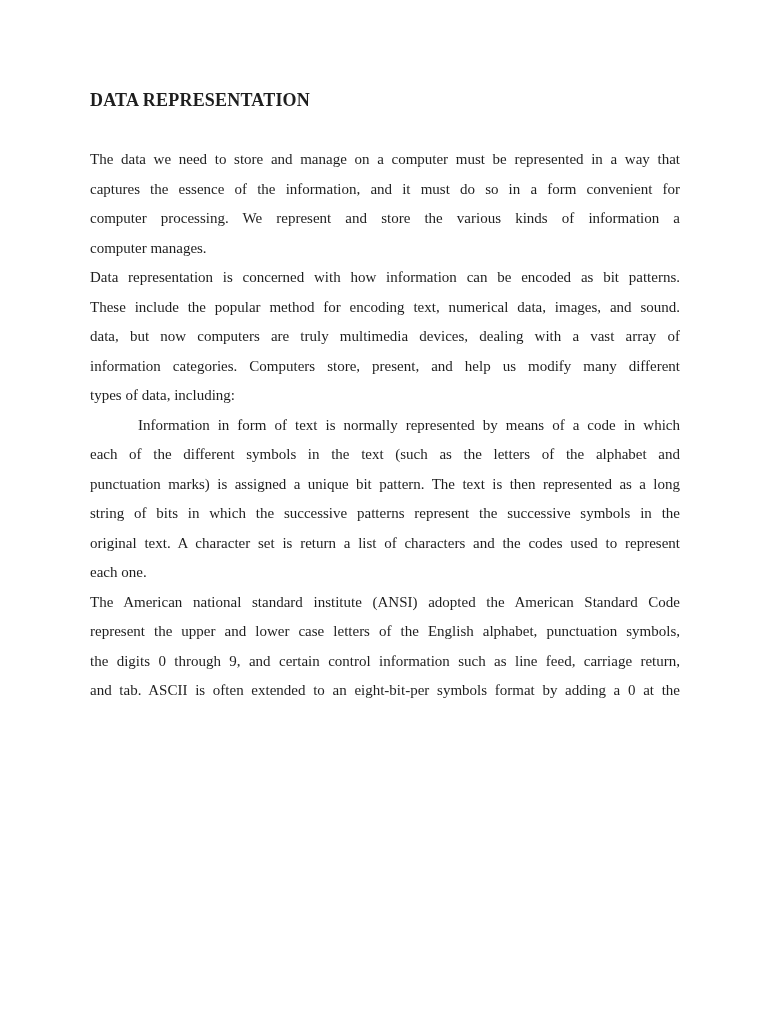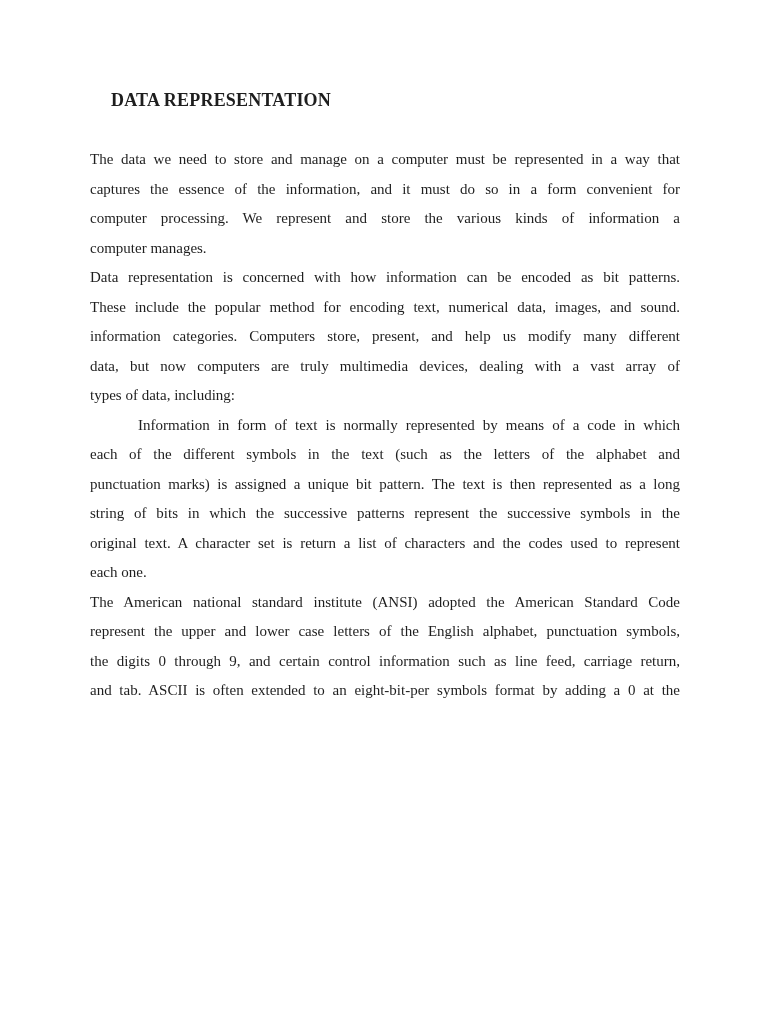--- a/index.html
+++ b/index.html
@@ -28,21 +28,20 @@
     text-align: left;
   }
   .jl {                    
     text-align: justify;
     text-align-last: justify;
   }
   .h1 {
     font-weight: bold;
     font-size: 18px;
     letter-spacing: 0.2px;
-    margin-left: 21px;
   }
   .h2 {
     font-weight: bold;
     font-size: 17px;
   }
   .secnum {
     display: inline-block;
     width: 48px;
     margin-top: 24px;
   }
@@ -67,22 +66,22 @@
     <div>
       <div class="ln jl">The data we need to store and manage on a computer must be represented in a way that</div>
       <div class="ln jl">captures the essence of the information, and it must do so in a form convenient for</div>
       <div class="ln jl">computer processing.  We represent and store the various kinds of information a</div>
       <div class="ln">computer manages.</div>
     </div>
 
     <div>
       <div class="ln jl">Data representation is concerned with how information can be encoded as bit patterns.</div>
       <div class="ln jl">These include the popular method for encoding text, numerical data, images, and sound.</div>
+      <div class="ln jl">data, but now computers are truly multimedia devices, dealing with a vast array of</div>
       <div class="ln jl">information categories. Computers store, present, and help us modify many different</div>
-      <div class="ln jl">data, but now computers are truly multimedia devices, dealing with a vast array of</div>
       <div class="ln">types of data, including:</div>
     </div>
 
 
 
     <div>
       <div class="ln jl indent">Information in form of text is normally represented by means of a code in which</div>
       <div class="ln jl">each of the different symbols in the text (such as the letters of the alphabet and</div>
       <div class="ln jl">punctuation marks) is assigned a unique bit pattern. The text is then represented as a long</div>
       <div class="ln jl">string of bits in which the successive patterns represent the successive symbols in the</div>

